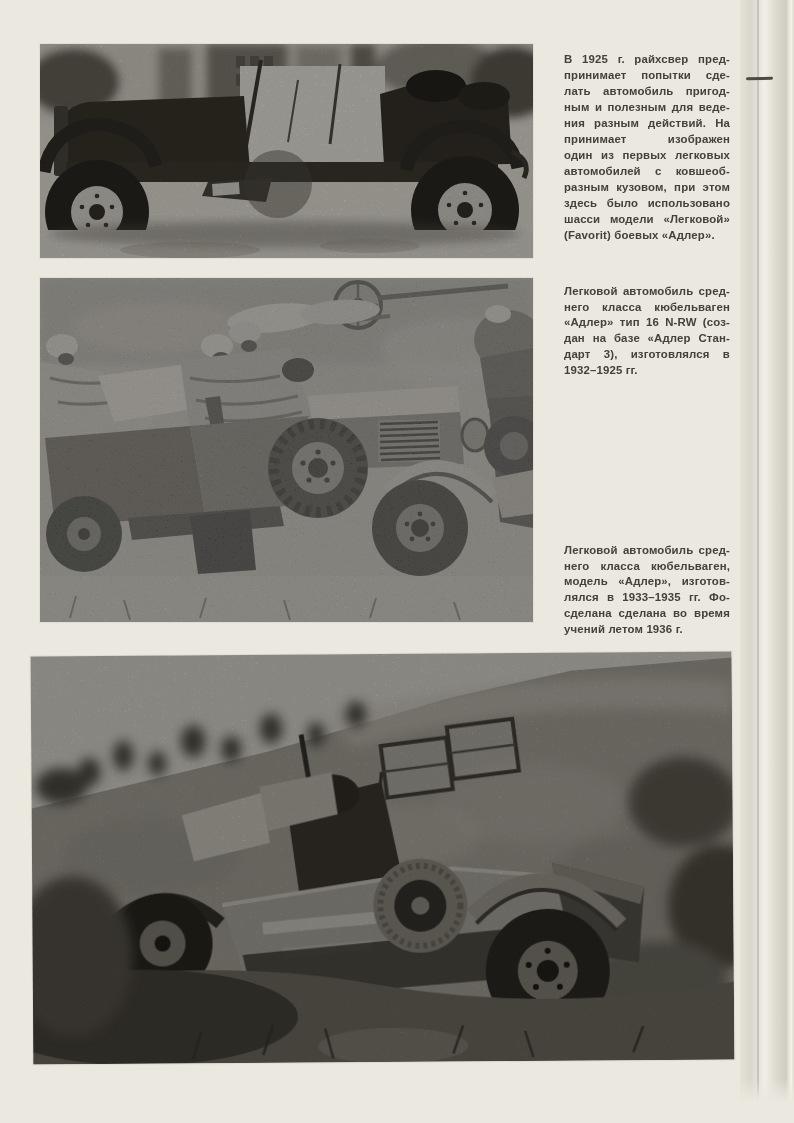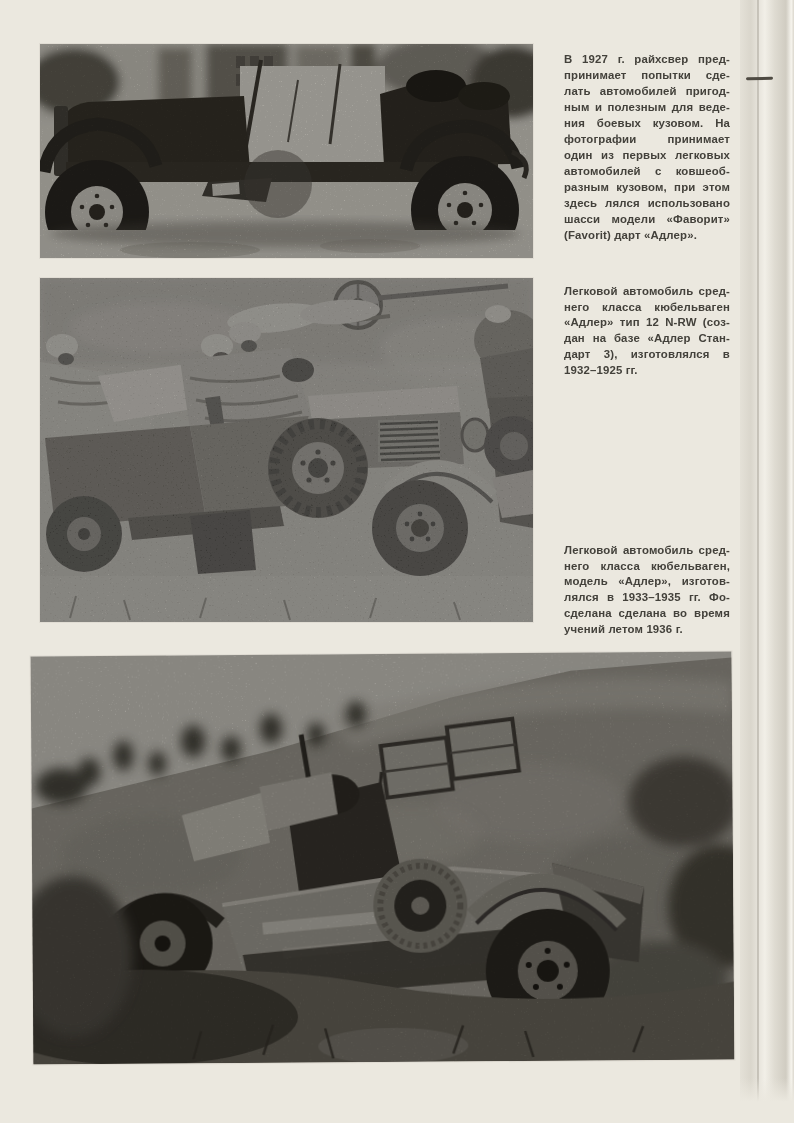--- a/index.html
+++ b/index.html
@@ -117,32 +117,32 @@
 
       <rect x="0" y="186" width="493" height="28" fill="#cfccc3"></rect>
       <ellipse cx="245" cy="190" rx="235" ry="13" fill="#55514a" opacity="0.38" filter="url(#b1)"></ellipse>
       <ellipse cx="150" cy="206" rx="70" ry="8" fill="#8a867b" opacity="0.35"></ellipse>
       <ellipse cx="330" cy="202" rx="50" ry="7" fill="#8a867b" opacity="0.3"></ellipse>
       <rect width="493" height="214" filter="url(#g1)" opacity="0.3"></rect>
     </svg>
   </figure>
 
   <div class="caption caption-1">
-      <div class="cap-line">В 1927 г. райхсвер пред-</div>
+      <div class="cap-line">В 1925 г. райхсвер пред-</div>
       <div class="cap-line">принимает попытки сде-</div>
-      <div class="cap-line">лать автомобилей пригод-</div>
+      <div class="cap-line">лать автомобиль пригод-</div>
       <div class="cap-line">ным и полезным для веде-</div>
-      <div class="cap-line">ния боевых кузовом. На</div>
-      <div class="cap-line">фотографии принимает</div>
+      <div class="cap-line">ния разным действий. На</div>
+      <div class="cap-line">принимает изображен</div>
       <div class="cap-line">один из первых легковых</div>
       <div class="cap-line">автомобилей с ковшеоб-</div>
       <div class="cap-line">разным кузовом, при этом</div>
-      <div class="cap-line">здесь лялся использовано</div>
-      <div class="cap-line">шасси модели «Фаворит»</div>
-      <div class="cap-line last">(Favorit) дарт «Адлер».</div>
+      <div class="cap-line">здесь было использовано</div>
+      <div class="cap-line">шасси модели «Легковой»</div>
+      <div class="cap-line last">(Favorit) боевых «Адлер».</div>
     </div>
 
   <figure class="photo photo-2" role="img" style="margin:0;" aria-label="Helmeted soldiers seated in an open Adler 12 N-RW kubelwagen field car towing a gun">
     <svg viewBox="0 0 493 344" preserveAspectRatio="none">
       <defs>
         <filter id="b2" x="-20%" y="-20%" width="140%" height="140%">
             <feGaussianBlur stdDeviation="5"></feGaussianBlur>
           </filter>
         <filter id="g2" x="0" y="0" width="100%" height="100%">
           <feTurbulence type="fractalNoise" baseFrequency="0.75" numOctaves="2" seed="11" stitchTiles="stitch"></feTurbulence>
@@ -253,21 +253,21 @@
           <path d="M420 342 L414 324"></path>
       </g>
       <rect width="493" height="344" filter="url(#g2)" opacity="0.42"></rect>
       <rect width="493" height="344" filter="url(#g2w)" opacity="0.2"></rect>
     </svg>
   </figure>
 
   <div class="caption caption-2">
       <div class="cap-line">Легковой автомобиль сред-</div>
       <div class="cap-line">него класса кюбельваген</div>
-      <div class="cap-line">«Адлер» тип 12 N-RW (соз-</div>
+      <div class="cap-line">«Адлер» тип 16 N-RW (соз-</div>
       <div class="cap-line">дан на базе «Адлер Стан-</div>
       <div class="cap-line">дарт 3), изготовлялся в</div>
       <div class="cap-line last">1932–1925 гг.</div>
     </div>
 
   <div class="caption caption-3">
       <div class="cap-line">Легковой автомобиль сред-</div>
       <div class="cap-line">него класса кюбельваген,</div>
       <div class="cap-line">модель «Адлер», изготов-</div>
       <div class="cap-line">лялся в 1933–1935 гг. Фо-</div>

